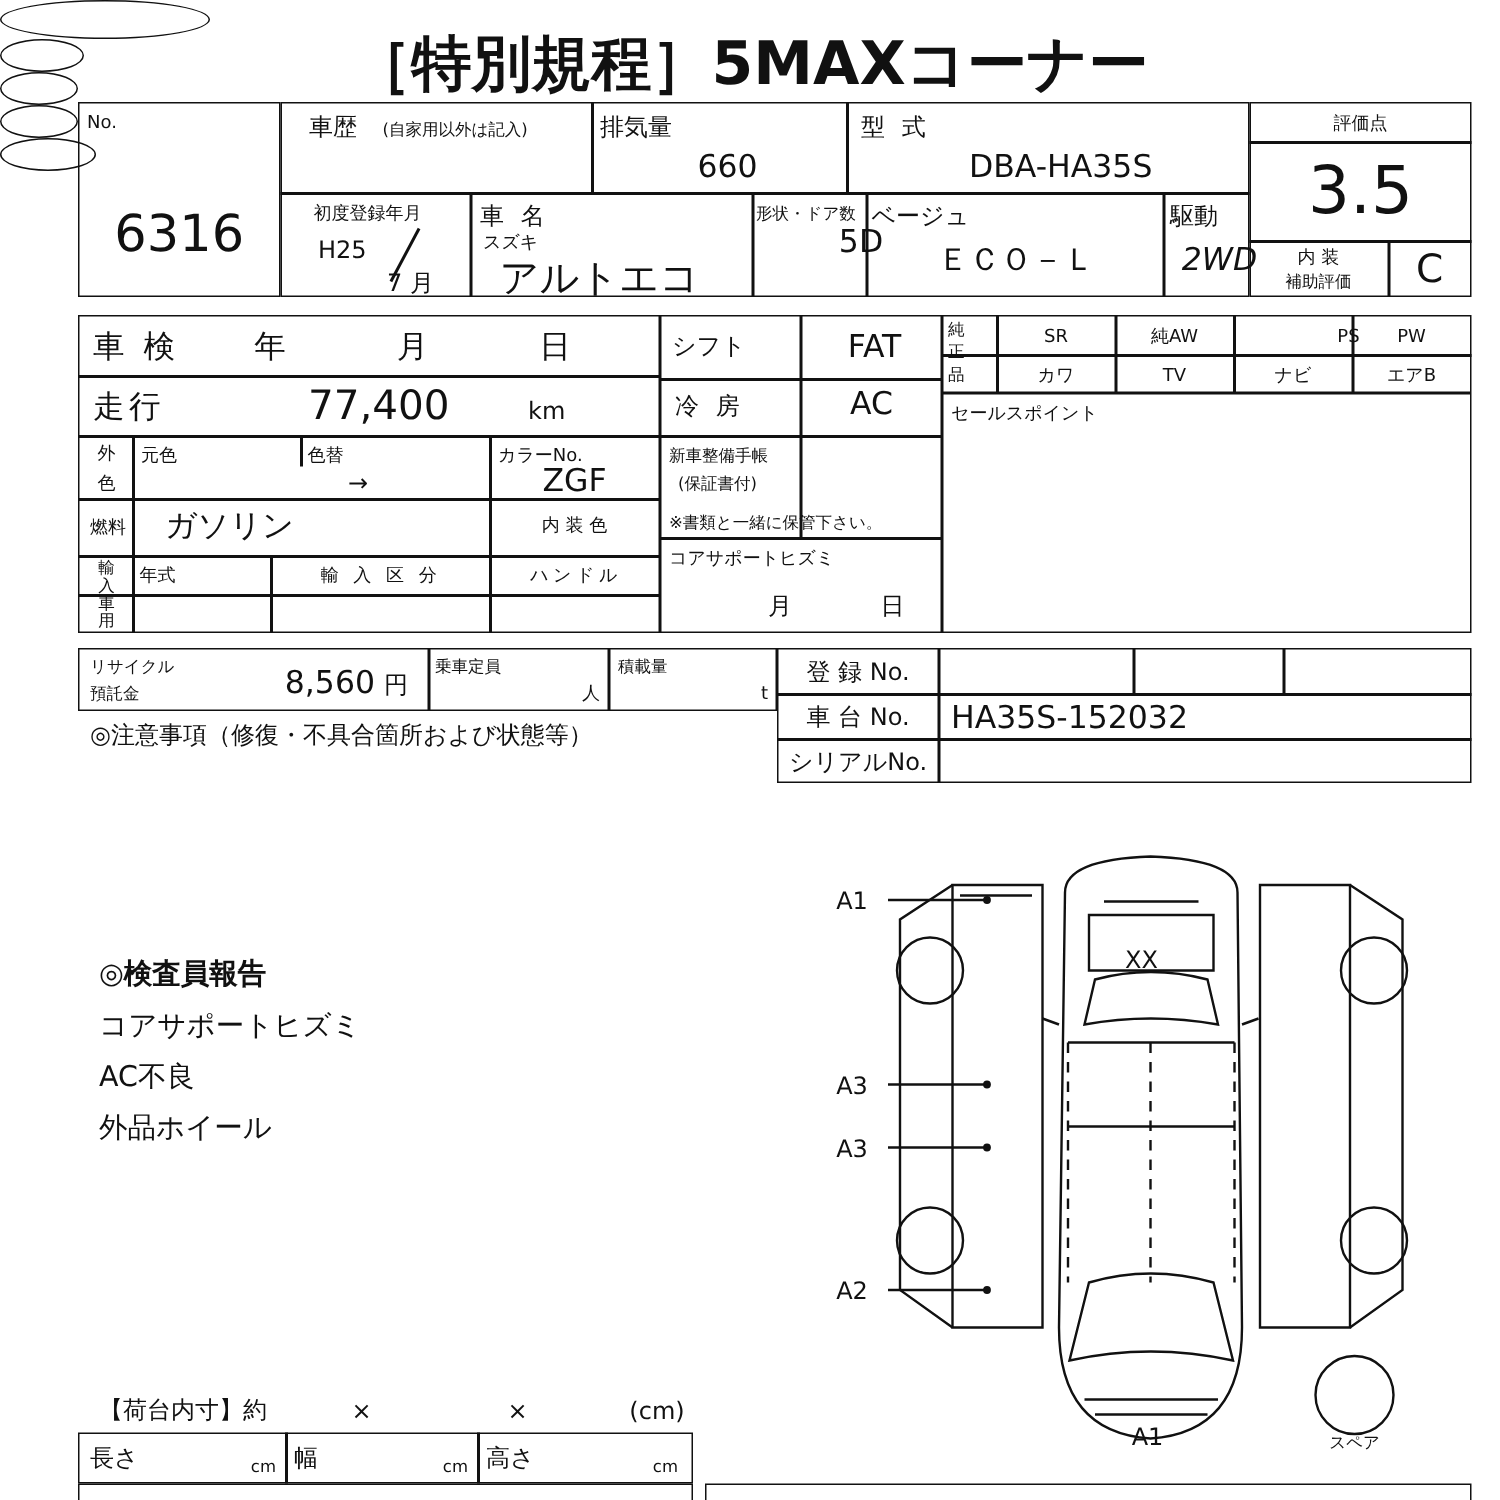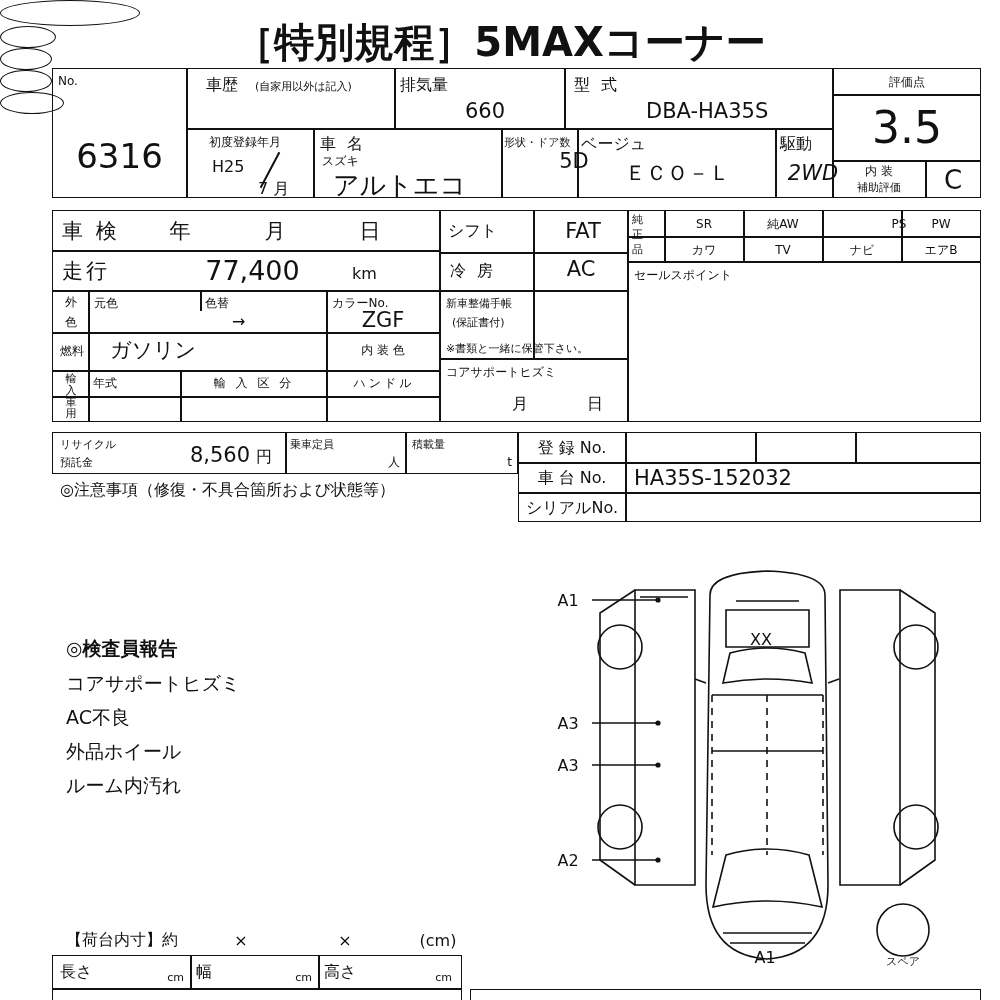--- a/index.html
+++ b/index.html
@@ -207,21 +207,20 @@
   <div class="t md l" style="left:632px;top:437px;width:120px;height:22px;"></div>
   <div class="t md c" style="left:522px;top:467px;width:100px;height:22px;">車 台 No.</div>
   <div class="t lg l" style="left:634px;top:464px;width:330px;height:28px;">HA35S-152032</div>
   <div class="t md c" style="left:520px;top:497px;width:104px;height:22px;">シリアルNo.</div>
   <div class="t md l" style="left:634px;top:497px;width:330px;height:22px;"></div>
 
   <div class="t note l" style="left:66px;top:635px;width:300px;height:28px;font-weight:bold;">◎検査員報告</div>
   <div class="t note l" style="left:66px;top:670px;width:330px;height:28px;">コアサポートヒズミ</div>
   <div class="t note l" style="left:66px;top:738px;width:330px;height:28px;">外品ホイール</div>
   <div class="t note l" style="left:66px;top:704px;width:330px;height:28px;">AC不良</div>
-  <div class="t note l" style="left:66px;top:772px;width:330px;height:28px;">ルーム内汚れ</div>
 
   <svg style="position:absolute;left:540px;top:555px;width:450px;height:430px;" viewBox="0 0 450 430">
     <g fill="none" stroke="#111" stroke-width="1.6">
 
       <path d="M95 35 L155 35 L155 330 L95 330 Z"></path>
       <path d="M95 35 L60 58 L60 305 L95 330"></path>
 
       <circle cx="80" cy="92" r="22"></circle>
       <circle cx="80" cy="272" r="22"></circle>
 

